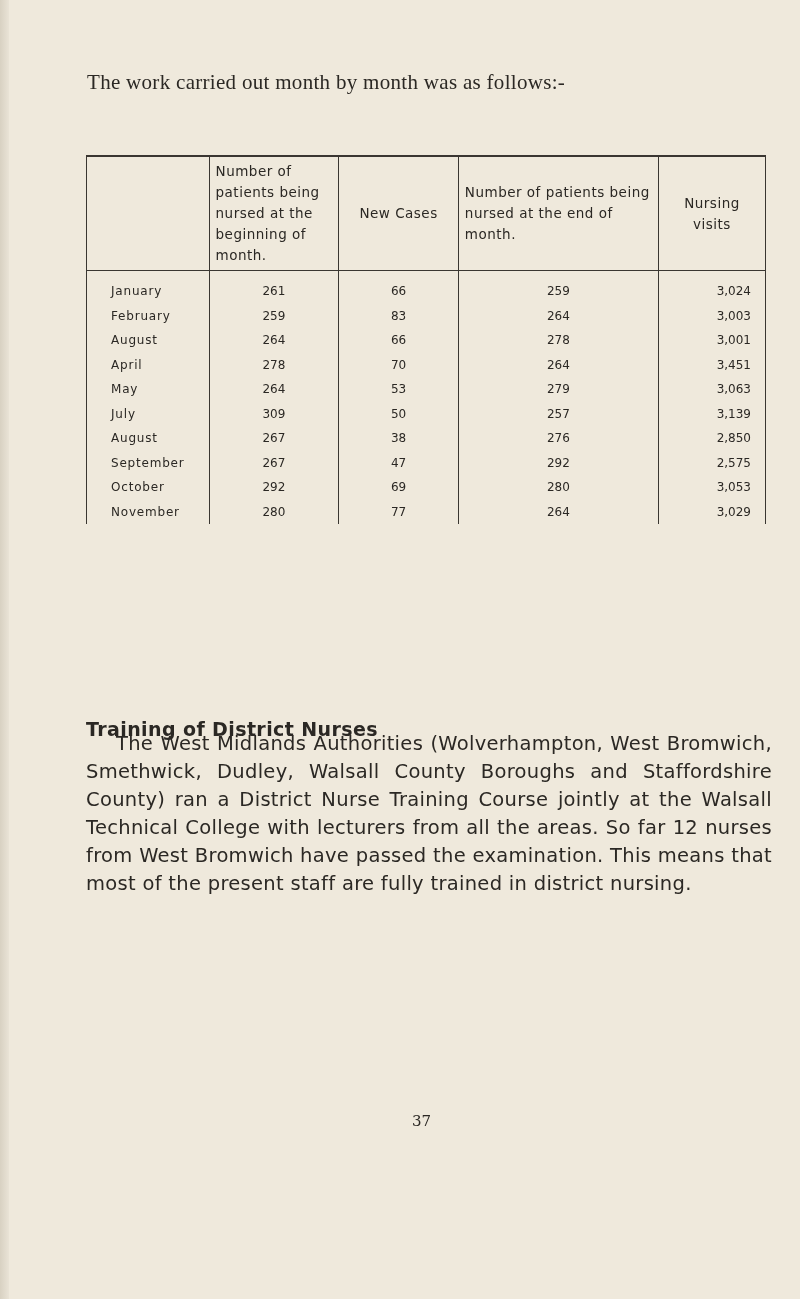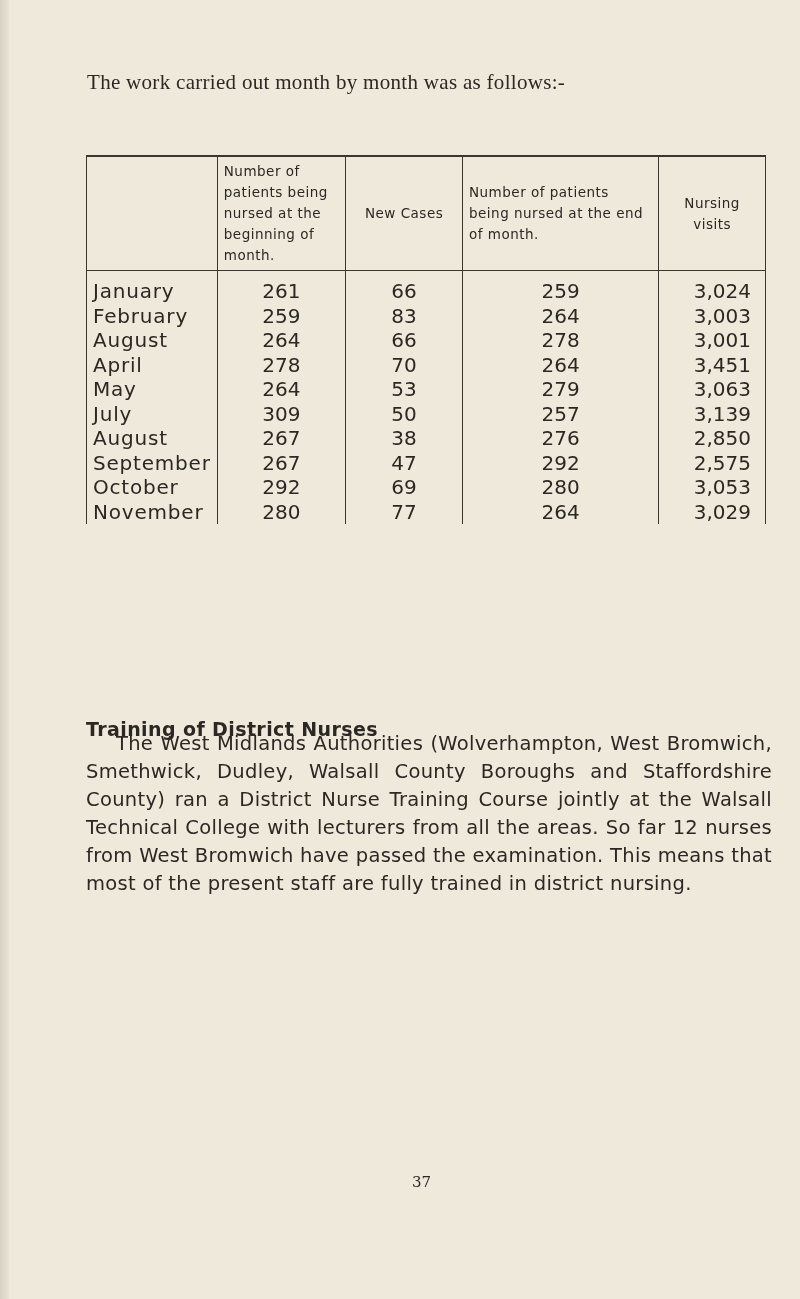--- a/index.html
+++ b/index.html
@@ -17,35 +17,35 @@
     border-collapse:collapse; font-size:14px;
   }
   table.work th {
     font-weight:normal; text-align:left; vertical-align:middle;
     border:1.5px solid #3a3631; border-top-width:2px; padding:4px 6px;
     height:68px; line-height:21px; font-size:13.5px; letter-spacing:0.5px;
   }
   table.work th.center { text-align:center; }
   table.work td {
     border-left:1.5px solid #3a3631; border-right:1.5px solid #3a3631;
-    height:24.5px; padding:0 6px; font-size:20px;
+    height:24.5px; padding:0 24px; font-size:12px;
   }
   table.work td.month { text-align:left; letter-spacing:0.8px; }
   table.work td.num { text-align:center; }
   table.work td.visits { text-align:right; padding-right:14px; }
   table.work tr.first td { padding-top:8px; }
   table.work tr.last td { height:44px; vertical-align:top; padding-top:3px; border-bottom:2px solid #3a3631; }
   .col0{width:84px}.col1{width:122px}.col2{width:113px}.col3{width:202px}.col4{width:98px}
   h2.section { position:absolute; left:86px; top:718px; margin:0; font-size:19px; font-weight:bold; letter-spacing:0.4px; }
   .para {
     position:absolute; left:86px; top:730px; width:686px; margin:0;
     font-size:19.5px; line-height:28px; letter-spacing:0.3px; text-align:justify;
   }
   .para .indent { display:inline-block; width:30px; }
-  .page-num { position:absolute; left:412px; top:1173px; font-size:15px; font-family:"DejaVu Serif", serif; }
+  .page-num { position:absolute; left:412px; top:1112px; font-size:15px; font-family:"DejaVu Serif", serif; }
 </style>
 </head>
 <body>
 
 <div class="edge"></div>
 
 <p class="intro" style="margin:0">The work carried out month by month was as follows:-</p>
 
 <table class="work">
   <thead>

